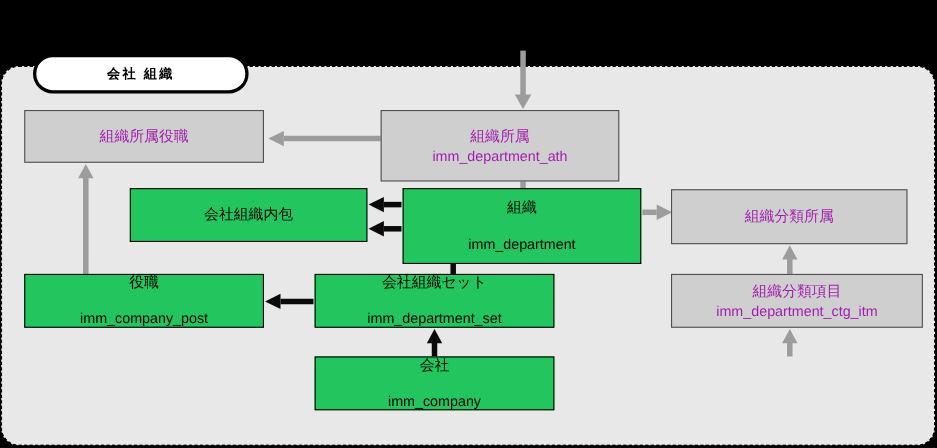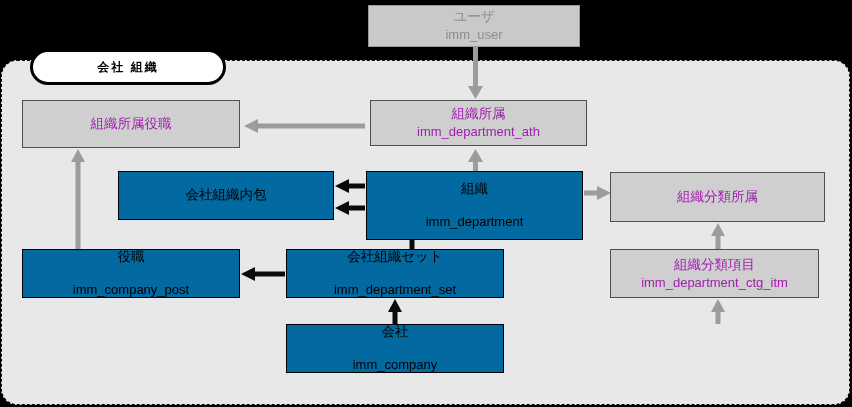--- a/index.html
+++ b/index.html
@@ -16,21 +16,21 @@
     background:#fff;border:3px solid #000;border-radius:20px;
     box-sizing:border-box;display:flex;align-items:center;justify-content:center;
     font-weight:bold;font-size:12px;color:#000;letter-spacing:2px;z-index:3;
   }
   .entity{
     position:absolute;box-sizing:border-box;display:flex;flex-direction:column;
     align-items:center;justify-content:center;text-align:center;line-height:1.35;z-index:2;
   }
   .entity .e-label{font-size:13.5px;}
   .entity .e-code{font-size:13px;}
-  .entity.white{background:#0369a1;border:1.5px solid #000;color:#000;gap:15px;}
+  .entity.white{background:#22c55e;border:1.5px solid #000;color:#000;gap:15px;}
   .entity.gray{background:#cfcfcf;border:1.5px solid #4f4f4f;color:#a21caf;}
   .entity.user{background:#c9c9c9;border:1px solid #999;color:#8c8c8c;}
   svg.wires{position:absolute;left:0;top:0;z-index:1;pointer-events:none;}
   .wire-gray{stroke:#9c9c9c;fill:#9c9c9c;}
   .wire-black{stroke:#0a0a0a;fill:#0a0a0a;}
 </style>
 </head>
 <body>
 
 <div class="stage">
@@ -83,30 +83,26 @@
     <g class="wire-gray">
       <line x1="718" y1="249" x2="718" y2="235" stroke-width="5"></line>
       <polygon points="711,236 725,236 718,223" stroke="none"></polygon>
     </g>
     <g class="wire-gray">
       <line x1="718" y1="324" x2="718" y2="311" stroke-width="5"></line>
       <polygon points="711,312 725,312 718,299" stroke="none"></polygon>
     </g>
   </svg>
 
-  <div class="entity user" style="left:368px;top:5px;width:212px;height:42px">
-    <div class="e-label">ユーザ</div>
-    <div class="e-code">imm_user</div>
-  </div>
 
   <div class="entity gray" style="left:22px;top:100px;width:218px;height:48px">
     <div class="e-label">組織所属役職</div>
   </div>
 
-  <div class="entity gray" style="left:370px;top:100px;width:217px;height:46px">
+  <div class="entity gray" style="left:346px;top:100px;width:217px;height:65px">
     <div class="e-label">組織所属</div>
     <div class="e-code">imm_department_ath</div>
   </div>
 
   <div class="entity white" style="left:118px;top:171px;width:216px;height:49px">
     <div class="e-label">会社組織内包</div>
   </div>
 
   <div class="entity white" style="left:366px;top:171px;width:217px;height:69px">
     <div class="e-label">組織</div>
@@ -120,21 +116,21 @@
   <div class="entity white" style="left:22px;top:249px;width:218px;height:49px">
     <div class="e-label">役職</div>
     <div class="e-code">imm_company_post</div>
   </div>
 
   <div class="entity white" style="left:286px;top:249px;width:218px;height:49px">
     <div class="e-label">会社組織セット</div>
     <div class="e-code">imm_department_set</div>
   </div>
 
-  <div class="entity gray" style="left:610px;top:249px;width:209px;height:49px">
+  <div class="entity gray" style="left:610px;top:249px;width:229px;height:49px">
     <div class="e-label">組織分類項目</div>
     <div class="e-code">imm_department_ctg_itm</div>
   </div>
 
   <div class="entity white" style="left:286px;top:324px;width:218px;height:49px">
     <div class="e-label">会社</div>
     <div class="e-code">imm_company</div>
   </div>
 
 

